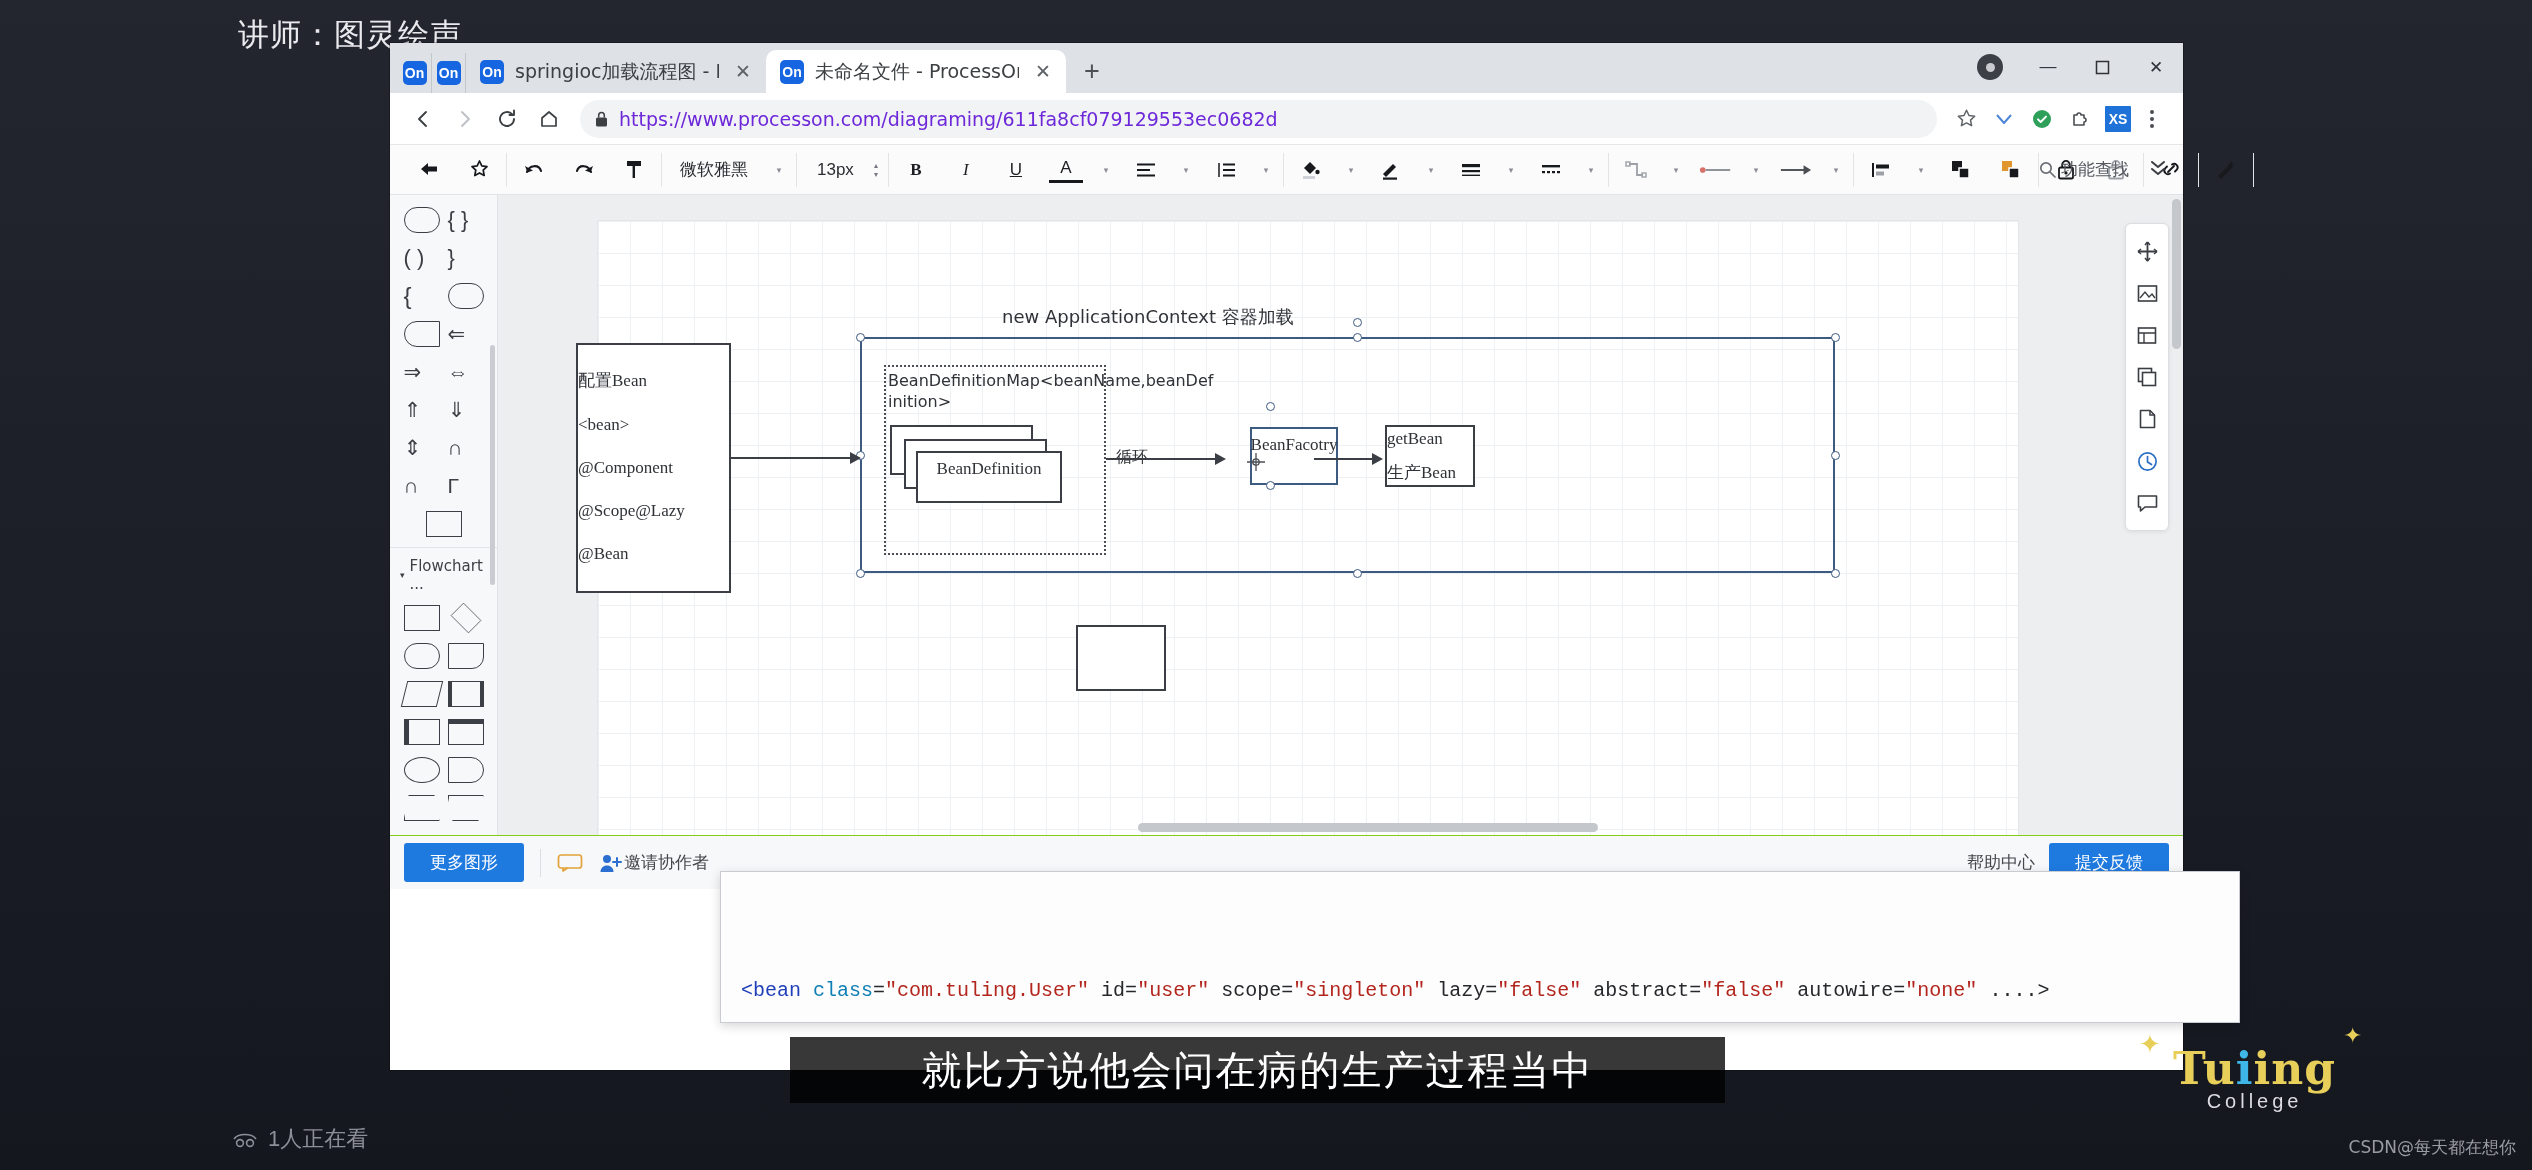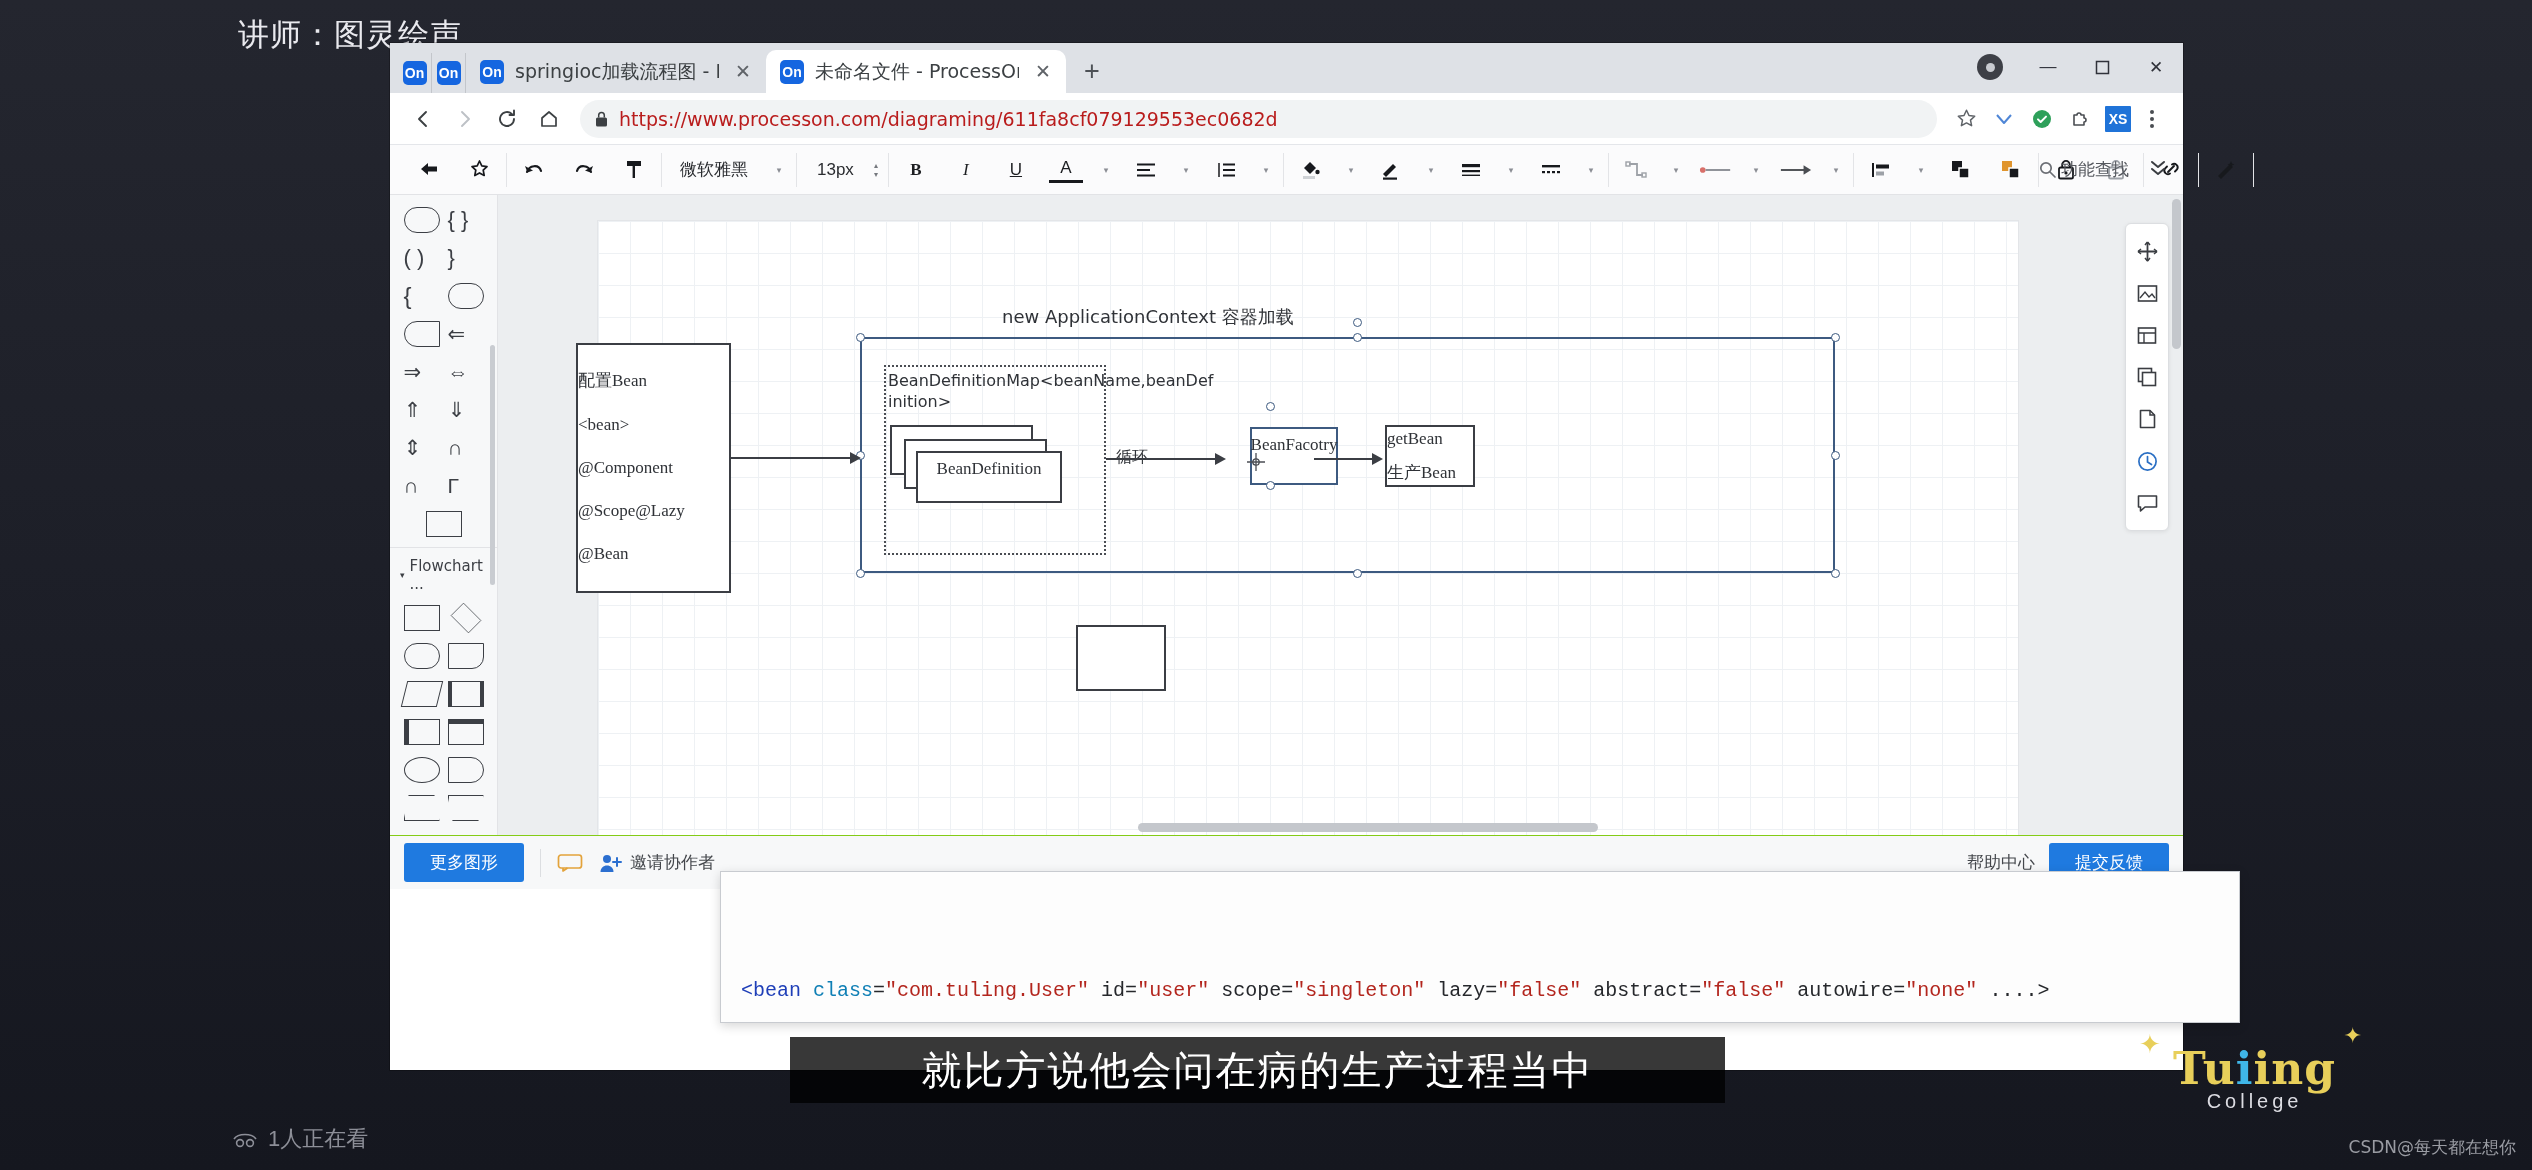--- a/index.html
+++ b/index.html
@@ -86,21 +86,21 @@
     height: 52px; background: #fff; display:flex; align-items:center; gap:4px;
     padding: 0 14px; border-bottom: 1px solid #e4e6ea;
   }
   .navbtn { width:38px;height:38px;display:flex;align-items:center;justify-content:center;
             color:#5f6368;flex:none; }
   .navbtn.disabled { color:#bdc1c6; }
   .omnibox {
     flex: 1; height: 38px; background:#f1f3f4; border-radius:19px; margin: 0 8px;
     display:flex; align-items:center; gap:10px; padding: 0 14px;
   }
-  .omnibox .url { font-size:19px;color:#b91c1c;white-space:nowrap;overflow:hidden;
+  .omnibox .url { font-size:19px;color:#6d28d9;white-space:nowrap;overflow:hidden;
                   font-family:"DejaVu Sans",sans-serif; }
   .ext-icon { width:34px;height:34px;display:flex;align-items:center;justify-content:center;flex:none; }
   .avatar-sq { width:26px;height:26px;border-radius:1px;background:#1f73d8;color:#fff;
                font-size:14px;font-weight:700;display:flex;align-items:center;justify-content:center;
                flex:none;margin-left:4px;}
 
   
   .apptoolbar {
     height: 50px; background:#fbfbfc; border-bottom:1px solid #e2e3e6;
     display:flex; align-items:center; padding: 0 12px; gap: 0; position: relative;
@@ -206,21 +206,21 @@
   
   .statusbar {
     height:54px; background:#f7f8f9; border-top:1px solid #84cc16;
     display:flex; align-items:center; padding: 0 14px; gap: 16px; position:relative;
   }
   .btn-blue {
     background:#1f7ae0; color:#fff; font-size:17px; border-radius:3px;
     padding:8px 26px; font-family:"DejaVu Sans",sans-serif;
   }
   .sb-sep { width:1px;height:28px;background:#dcdee1; }
-  .sb-item { display:flex;align-items:center;gap:7px;font-size:17px;color:#44474c;
+  .sb-item { display:flex;align-items:center;gap:1px;font-size:17px;color:#44474c;
              font-family:"DejaVu Sans",sans-serif;text-align:center; }
   .sb-right { position:absolute;right:14px;display:flex;align-items:center;gap:14px; }
 
   
   .subtitle {
     position:absolute; left:790px; top:1037px; width:935px; height:66px;
     background:rgba(0,0,0,.78); display:flex; align-items:center; justify-content:center;
     font-size:40px; color:#fff; letter-spacing:2px;
     font-family:"DejaVu Sans",sans-serif; z-index:40;
   }

